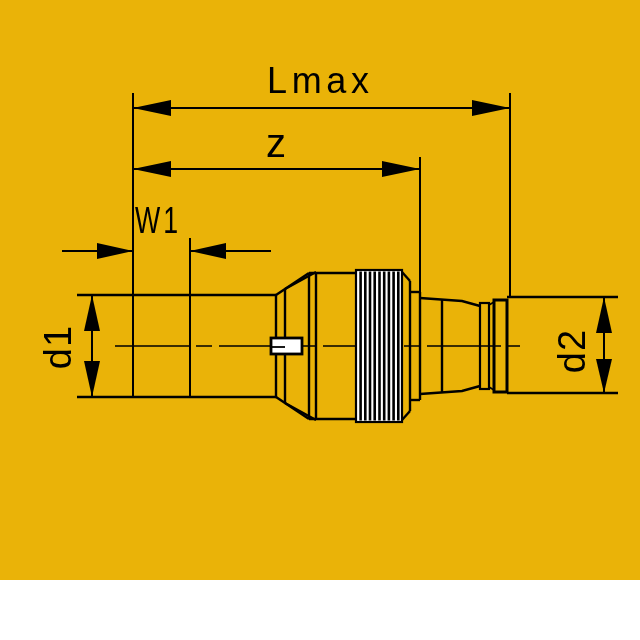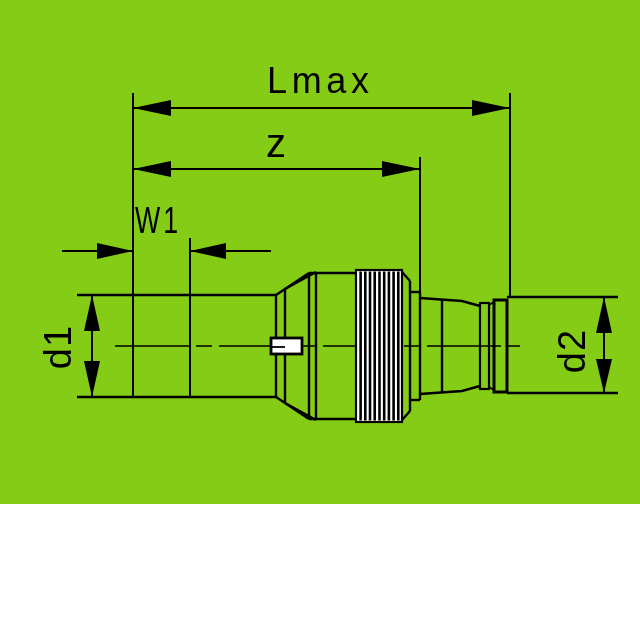--- a/index.html
+++ b/index.html
@@ -8,22 +8,22 @@
   }
   body {
     width: 640px;
     height: 640px;
     background: #ffffff;
     font-family: "Liberation Sans", sans-serif;
   }
   .canvas {
     position: relative;
     width: 640px;
-    height: 504px;
-    background: #84cc16;
+    height: 580px;
+    background: #eab308;
     overflow: hidden;
   }
   svg text {
     font-family: "Liberation Sans", sans-serif;
     font-weight: 400;
   }
   .dim-label {
     font-size: 36px;
     letter-spacing: 4px;
   }

